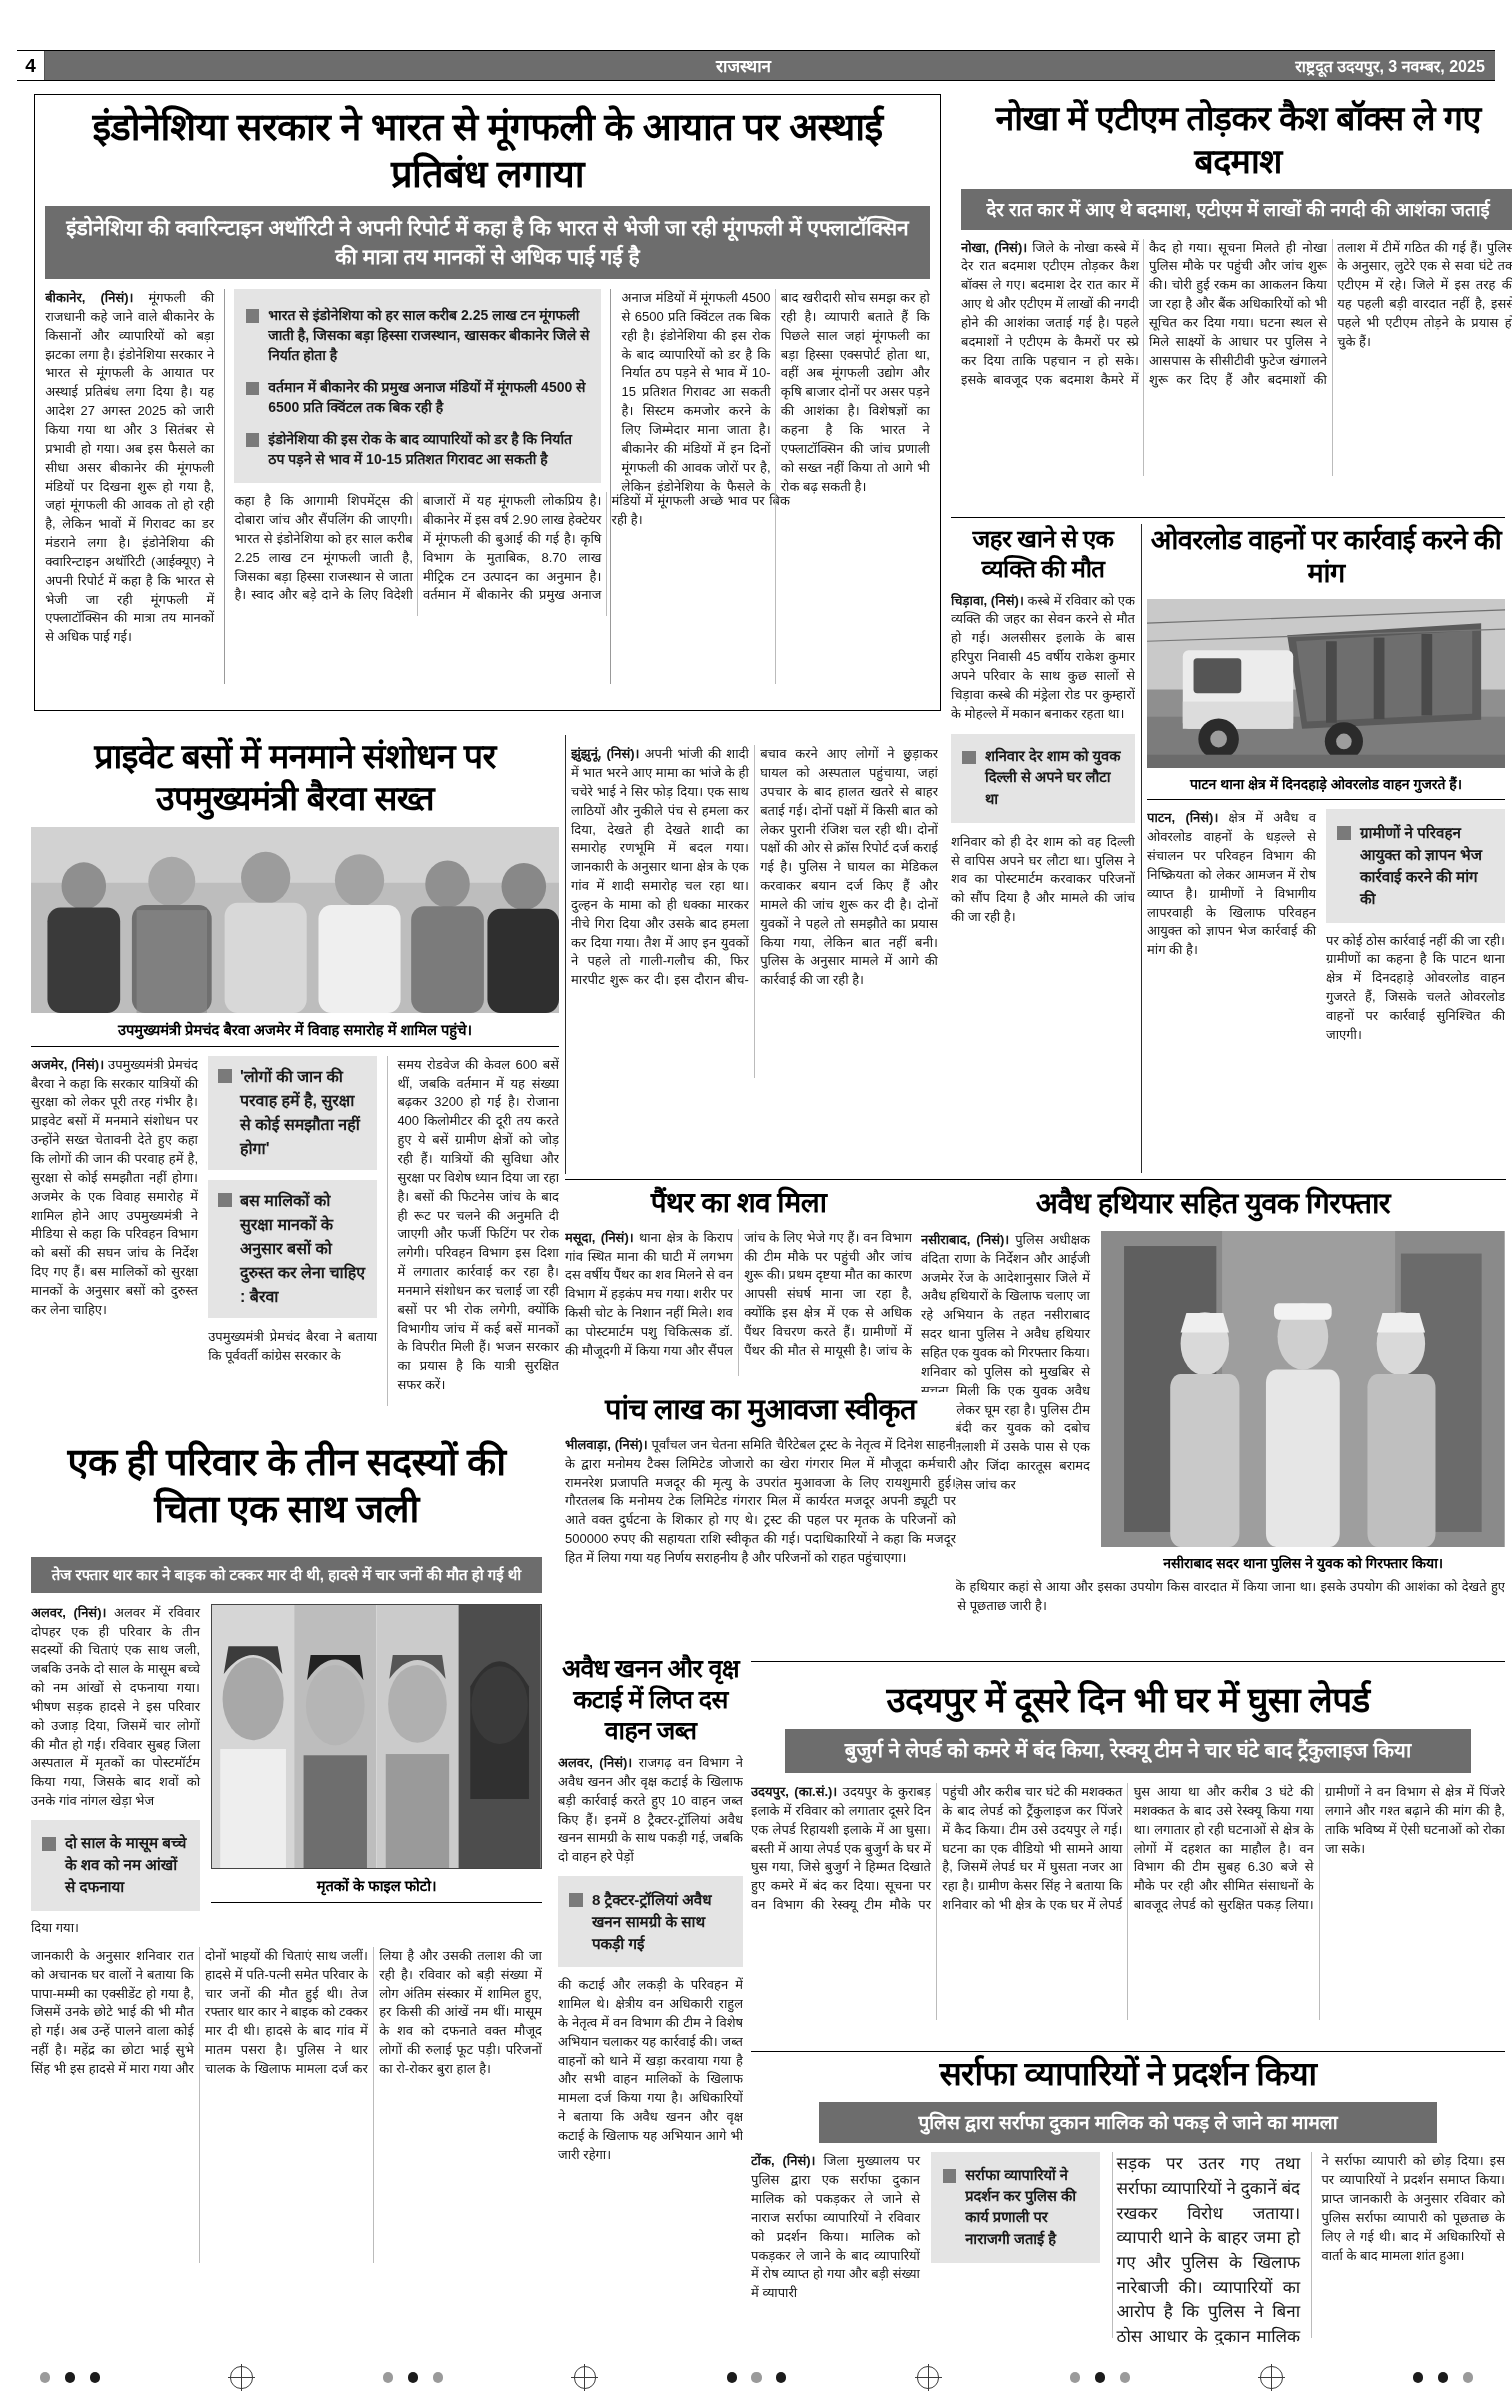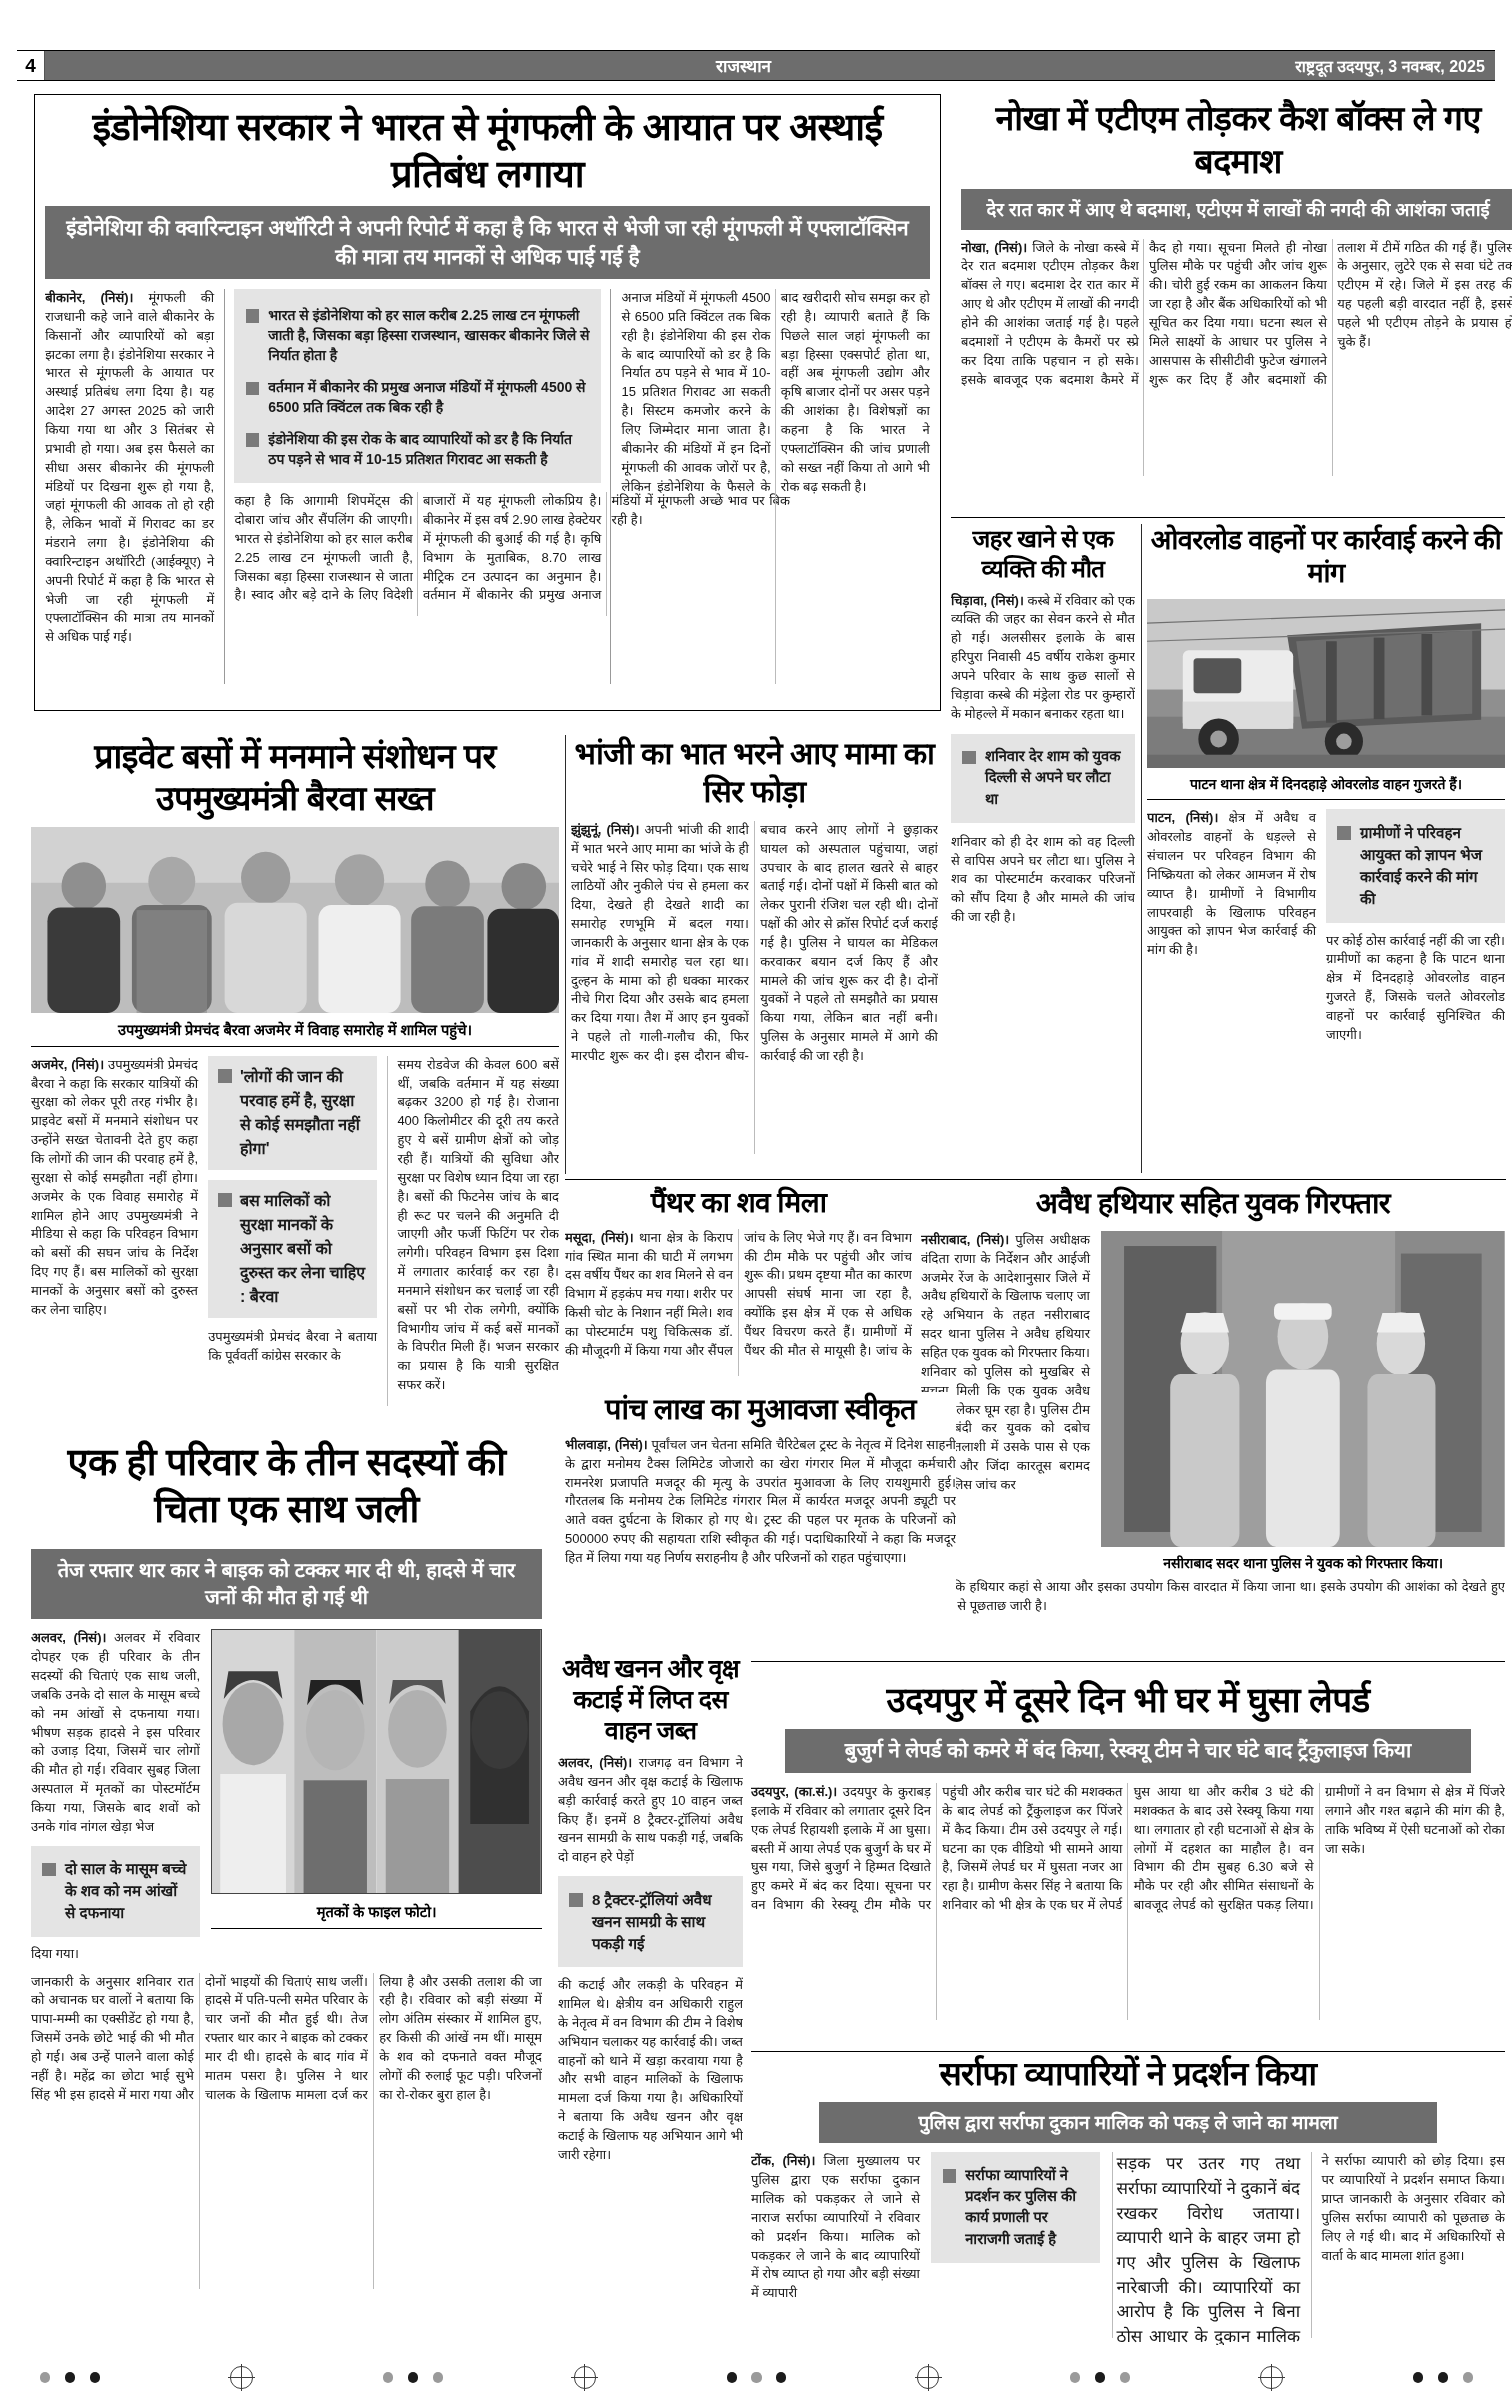--- a/index.html
+++ b/index.html
@@ -188,21 +188,20 @@
         </div>
         <div class="btxt" style="font-size:13px;">उपमुख्यमंत्री प्रेमचंद बैरवा ने बताया कि पूर्ववर्ती कांग्रेस सरकार के</div>
       </div>
       <div class="btxt" style="flex:1;font-size:13px;border-left:0.6px solid #bbb;padding-left:9px;">समय रोडवेज की केवल 600 बसें थीं, जबकि वर्तमान में यह संख्या बढ़कर 3200 हो गई है। रोजाना 400 किलोमीटर की दूरी तय करते हुए ये बसें ग्रामीण क्षेत्रों को जोड़ रही हैं। यात्रियों की सुविधा और सुरक्षा पर विशेष ध्यान दिया जा रहा है। बसों की फिटनेस जांच के बाद ही रूट पर चलने की अनुमति दी जाएगी और फर्जी फिटिंग पर रोक लगेगी। परिवहन विभाग इस दिशा में लगातार कार्रवाई कर रहा है। मनमाने संशोधन कर चलाई जा रही बसों पर भी रोक लगेगी, क्योंकि विभागीय जांच में कई बसें मानकों के विपरीत मिली हैं। भजन सरकार का प्रयास है कि यात्री सुरक्षित सफर करें।</div>
     </div>
   </div>
 
   <div class="rule vr" style="left:565px;top:735px;width:0;height:439px;"></div>
 
   <div class="art" style="left:571px;top:735px;width:367px;height:439px;">
-    <div class="hl" style="font-size:30.5px;">भांजी का भात भरने आए मामा का सिर फोड़ा</div>
     <div class="btxt" style="margin-top:10.2px;column-count:2;column-gap:11.3px;column-rule:0.6px solid #bbb;font-size:13px;height:333px;">
       <span class="dl">झुंझुनूं, (निसं)।</span>
       <span>अपनी भांजी की शादी में भात भरने आए मामा का भांजे के ही चचेरे भाई ने सिर फोड़ दिया। एक साथ लाठियों और नुकीले पंच से हमला कर दिया, देखते ही देखते शादी का समारोह रणभूमि में बदल गया। जानकारी के अनुसार थाना क्षेत्र के एक गांव में शादी समारोह चल रहा था। दुल्हन के मामा को ही धक्का मारकर नीचे गिरा दिया और उसके बाद हमला कर दिया गया। तैश में आए इन युवकों ने पहले तो गाली-गलौच की, फिर मारपीट शुरू कर दी। इस दौरान बीच-बचाव करने आए लोगों ने छुड़ाकर घायल को अस्पताल पहुंचाया, जहां उपचार के बाद हालत खतरे से बाहर बताई गई। दोनों पक्षों में किसी बात को लेकर पुरानी रंजिश चल रही थी। दोनों पक्षों की ओर से क्रॉस रिपोर्ट दर्ज कराई गई है। पुलिस ने घायल का मेडिकल करवाकर बयान दर्ज किए हैं और मामले की जांच शुरू कर दी है। दोनों युवकों ने पहले तो समझौते का प्रयास किया गया, लेकिन बात नहीं बनी। पुलिस के अनुसार मामले में आगे की कार्रवाई की जा रही है।</span>
     </div>
   </div>
 
   <div class="rule" style="left:565px;top:1179px;width:941px;height:1.1px;"></div>
 
   <div class="art" style="left:565px;top:1186px;width:347px;height:199px;">
     <div class="hl" style="font-size:28px;">पैंथर का शव मिला</div>
@@ -246,21 +245,21 @@
   <div class="art" style="left:565px;top:1392px;width:391px;height:253px;">
     <div class="hl" style="font-size:29px;">पांच लाख का मुआवजा स्वीकृत</div>
     <div class="btxt" style="margin-top:8px;font-size:13px;">
       <span class="dl">भीलवाड़ा, (निसं)।</span>
       <span>पूर्वांचल जन चेतना समिति चैरिटेबल ट्रस्ट के नेतृत्व में दिनेश साहनी के द्वारा मनोमय टैक्स लिमिटेड जोजारो का खेरा गंगरार मिल में मौजूदा कर्मचारी रामनरेश प्रजापति मजदूर की मृत्यु के उपरांत मुआवजा के लिए रायशुमारी हुई। गौरतलब कि मनोमय टेक लिमिटेड गंगरार मिल में कार्यरत मजदूर अपनी ड्यूटी पर आते वक्त दुर्घटना के शिकार हो गए थे। ट्रस्ट की पहल पर मृतक के परिजनों को 500000 रुपए की सहायता राशि स्वीकृत की गई। पदाधिकारियों ने कहा कि मजदूर हित में लिया गया यह निर्णय सराहनीय है और परिजनों को राहत पहुंचाएगा।</span>
     </div>
   </div>
 
   <div class="art" style="left:31px;top:1439px;width:511px;height:905px;">
     <div class="hl" style="font-size:38px;">एक ही परिवार के तीन सदस्यों की चिता एक साथ जली</div>
-    <div class="sub" style="font-size:20px;margin-top:16px;">तेज रफ्तार थार कार ने बाइक को टक्कर मार दी थी, हादसे में चार जनों की मौत हो गई थी</div>
+    <div class="sub" style="font-size:15px;margin-top:24px;">तेज रफ्तार थार कार ने बाइक को टक्कर मार दी थी, हादसे में चार जनों की मौत हो गई थी</div>
     <div style="display:flex;gap:11.3px;margin-top:10.2px;">
       <div style="width:169px;">
         <div class="btxt" style="font-size:13px;">
           <span class="dl">अलवर, (निसं)।</span>
           <span>अलवर में रविवार दोपहर एक ही परिवार के तीन सदस्यों की चिताएं एक साथ जली, जबकि उनके दो साल के मासूम बच्चे को नम आंखों से दफनाया गया। भीषण सड़क हादसे ने इस परिवार को उजाड़ दिया, जिसमें चार लोगों की मौत हो गई। रविवार सुबह जिला अस्पताल में मृतकों का पोस्टमॉर्टम किया गया, जिसके बाद शवों को उनके गांव नांगल खेड़ा भेज</span>
         </div>
         <div class="ibox" style="margin-top:9px;">
           <div class="bitem" style="font-size:15.2px;margin:2.3px 0;">
             <span class="sq"></span>
             <span>दो साल के मासूम बच्चे के शव को नम आंखों से दफनाया</span>

